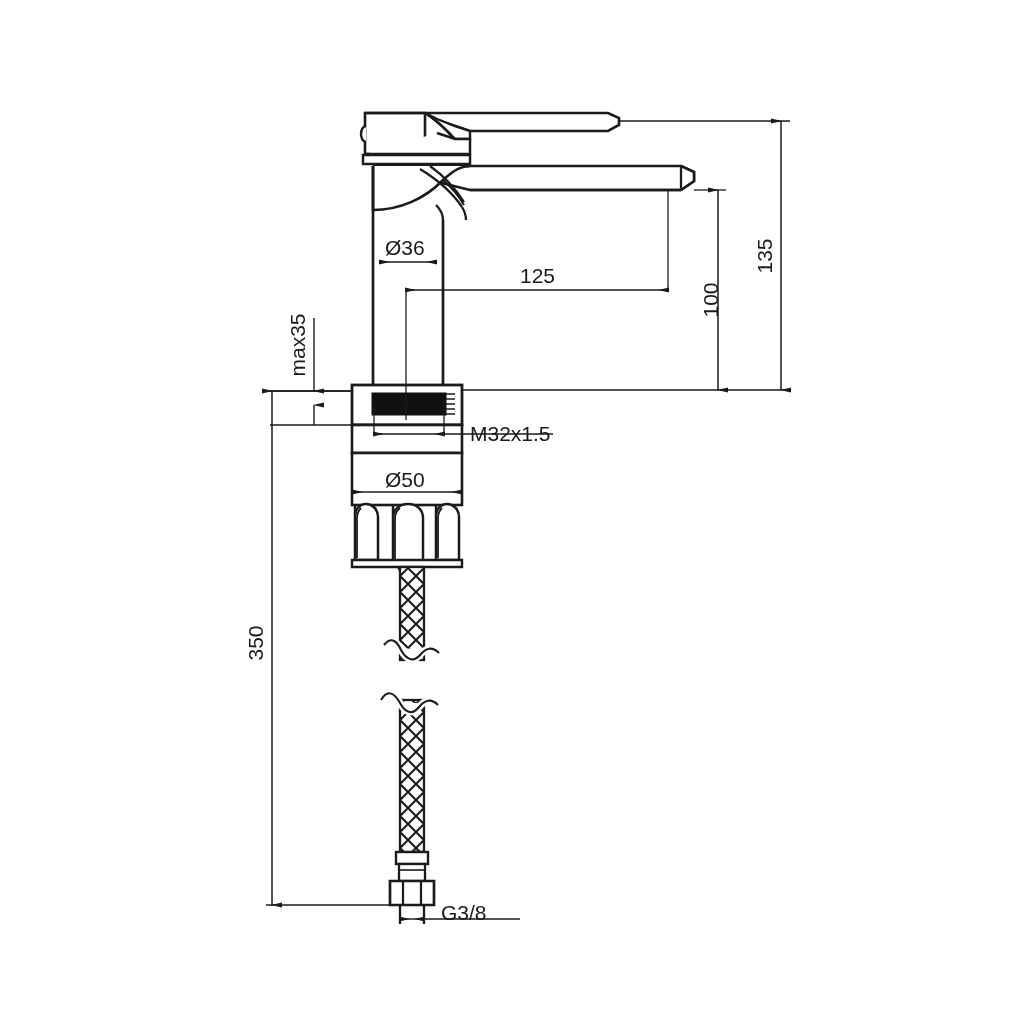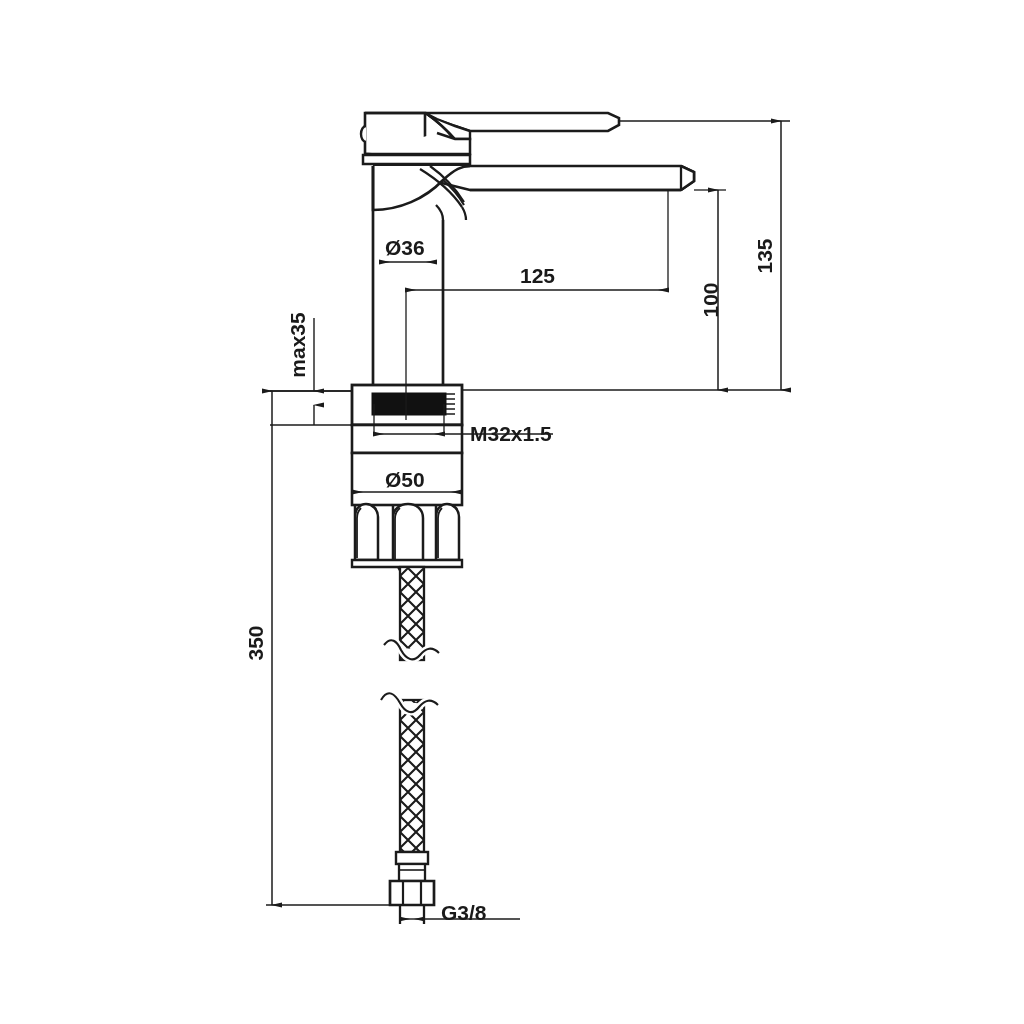--- a/index.html
+++ b/index.html
@@ -8,21 +8,20 @@
     padding: 0;
     background: #ffffff;
   }
   #sheet {
     position: relative;
     width: 958px;
     height: 1024px;
     background: #ffffff;
     overflow: hidden;
     font-family: "Liberation Sans", sans-serif;
-    font-weight: bold;
   }
   #drawing-svg {
     position: absolute;
     left: 0;
     top: 0;
     width: 1024px;
     height: 1024px;
   }
   .dim-text {
     font-family: "Liberation Sans", sans-serif;

